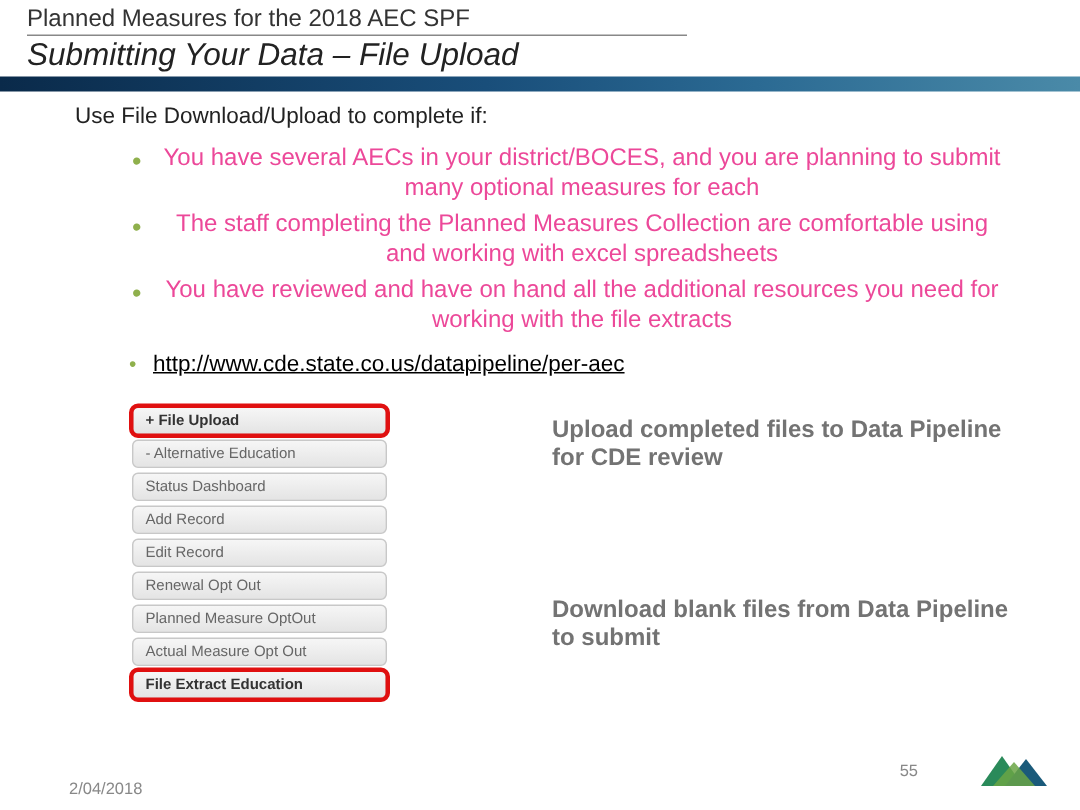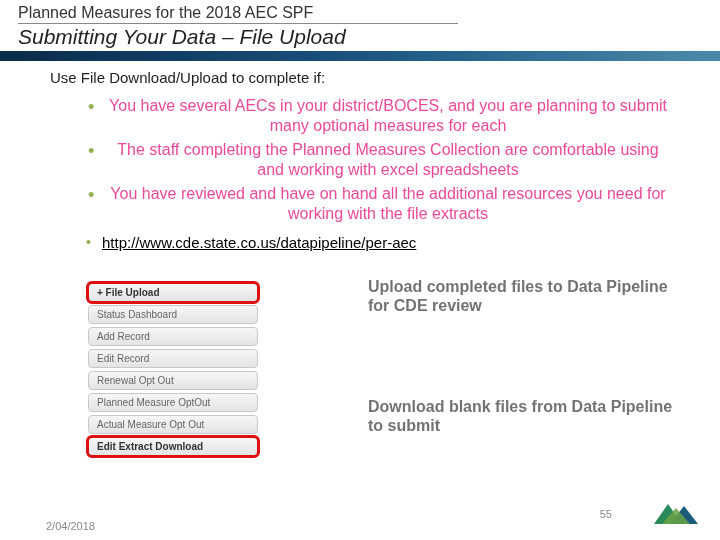--- a/index.html
+++ b/index.html
@@ -83,21 +83,21 @@
     color: #000000;
     text-decoration: underline;
   }
   .lower {
     position: relative;
     margin-top: 16px;
   }
   .menu {
     position: absolute;
     left: 38px;
-    top: 16px;
+    top: 4px;
     width: 170px;
     font-size: 10px;
     color: #555;
   }
   .menu-item {
     background: linear-gradient(#f6f6f6, #e4e4e4);
     border: 1px solid #c8c8c8;
     border-radius: 4px;
     padding: 3px 8px;
     margin-bottom: 3px;
@@ -159,27 +159,28 @@
   </ul>
   <ul class="sub">
     <li>
       <span class="link">http://www.cde.state.co.us/datapipeline/per-aec</span>
     </li>
   </ul>
 
   <div class="lower">
     <div class="menu">
       <div class="menu-item hl">+ File Upload</div>
+      <div class="menu-item">- Alternative Education</div>
       <div class="menu-item">Status Dashboard</div>
       <div class="menu-item">Add Record</div>
       <div class="menu-item">Edit Record</div>
       <div class="menu-item">Renewal Opt Out</div>
       <div class="menu-item">Planned Measure OptOut</div>
       <div class="menu-item">Actual Measure Opt Out</div>
-      <div class="menu-item hl">Edit Extract Download</div>
+      <div class="menu-item hl">File Extract Education</div>
     </div>
     <div class="callout c1">Upload completed files to Data Pipeline for CDE review</div>
     <div class="callout c2">Download blank files from Data Pipeline to submit</div>
   </div>
 </div>
 
 <div class="footer">
   <span class="date">2/04/2018</span>
   <span class="page">55</span>
   <svg class="logo" viewBox="0 0 58 30">

